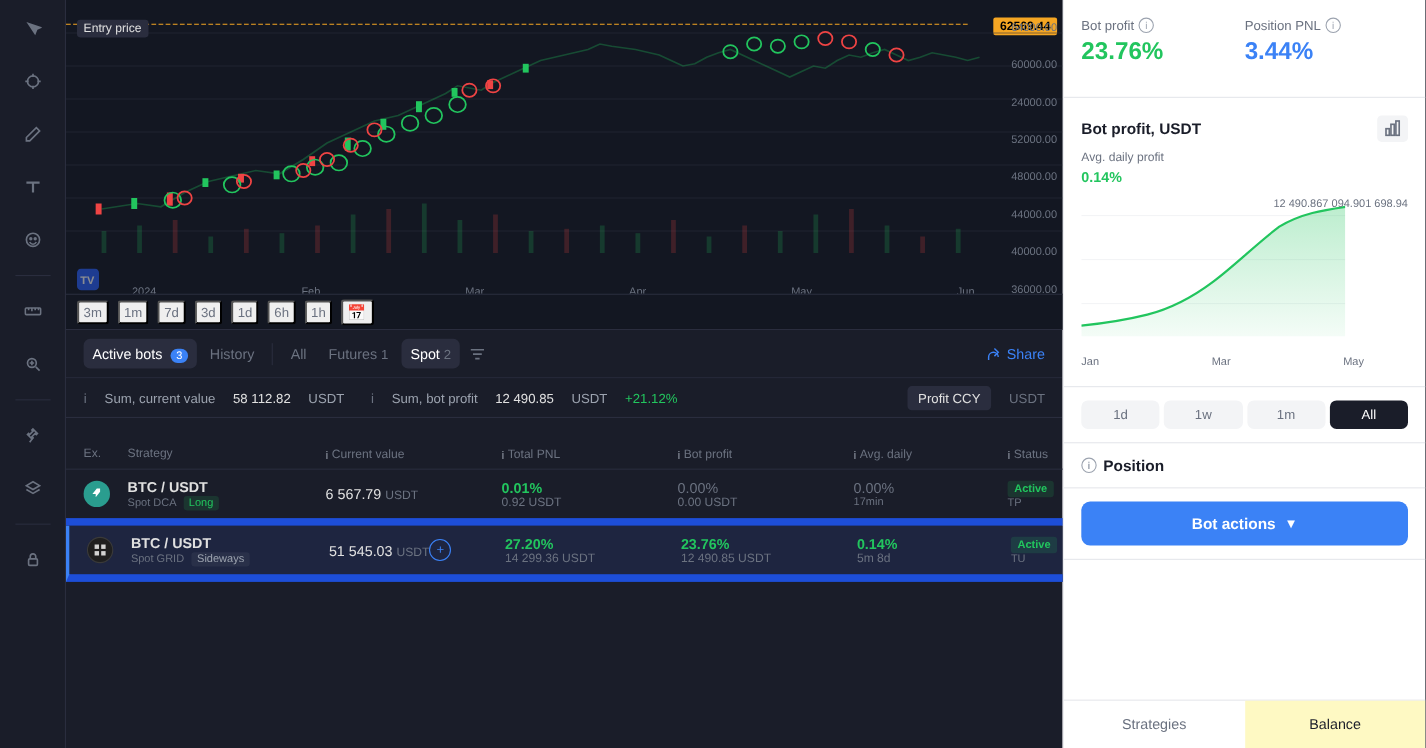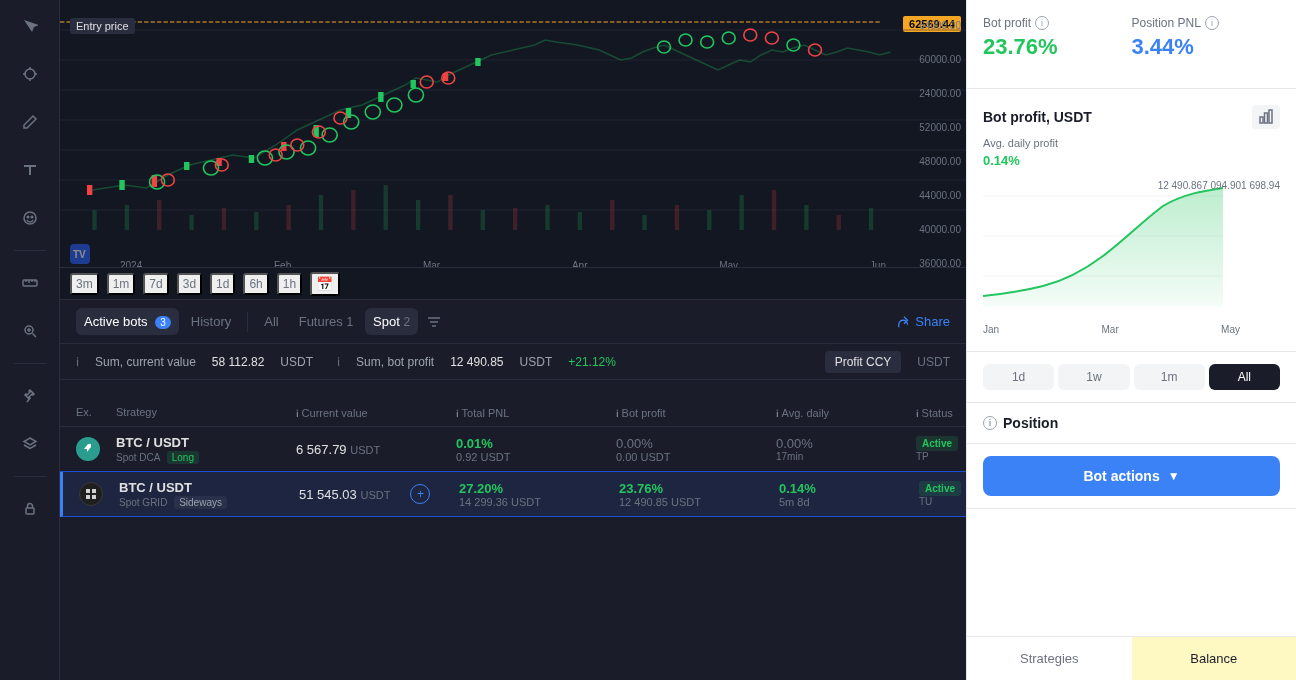--- a/index.html
+++ b/index.html
@@ -147,21 +147,21 @@
     .table-header {
       display: grid;
       grid-template-columns: 40px 180px 160px 160px 160px 140px 100px 40px;
       padding: 6px 16px; font-size: 11px; color: #6b7280;
       border-bottom: 1px solid #2a2d3e;
     }
     .table-row {
       display: grid;
       grid-template-columns: 40px 180px 160px 160px 160px 140px 100px 40px;
       padding: 8px 16px; font-size: 12px;
-      border-bottom: 1px solid #1d4ed8; align-items: center;
+      border-bottom: 7px solid #1d4ed8; align-items: center;
     }
     .table-row.selected { background: #1e2540; border-left: 3px solid #3b82f6; }
 
     .exchange-icon {
       width: 24px; height: 24px; border-radius: 50%;
       background: #2a9d8f; display: flex; align-items: center; justify-content: center;
       font-size: 9px; color: #fff; font-weight: bold;
     }
     .exchange-icon.dark { background: #1f1f1f; border: 1px solid #3a3a3a; }
 
@@ -614,21 +614,21 @@
                 <rect x="8" y="2" width="4" height="4"></rect>
                 <rect x="2" y="8" width="4" height="4"></rect>
                 <rect x="8" y="8" width="4" height="4"></rect>
               </svg>
           </div>
         </div>
         <div>
           <div class="pair-name">BTC / USDT</div>
           <div class="pair-type">Spot GRID <span class="tag tag-sideways">Sideways</span></div>
         </div>
-        <div style="display:flex;align-items:center;gap:20px;">
+        <div style="display:flex;align-items:center;gap:0;">
           <div>
             <div class="current-value">51 545.03 <span style="font-size:11px;color:#6b7280;">USDT</span></div>
           </div>
           <button class="plus-btn">+</button>
         </div>
         <div>
           <div class="pnl-positive" style="color:#22c55e;font-size:13px;font-weight:600;">27.20%</div>
           <div class="pnl-usdt">14 299.36 USDT</div>
         </div>
         <div>

